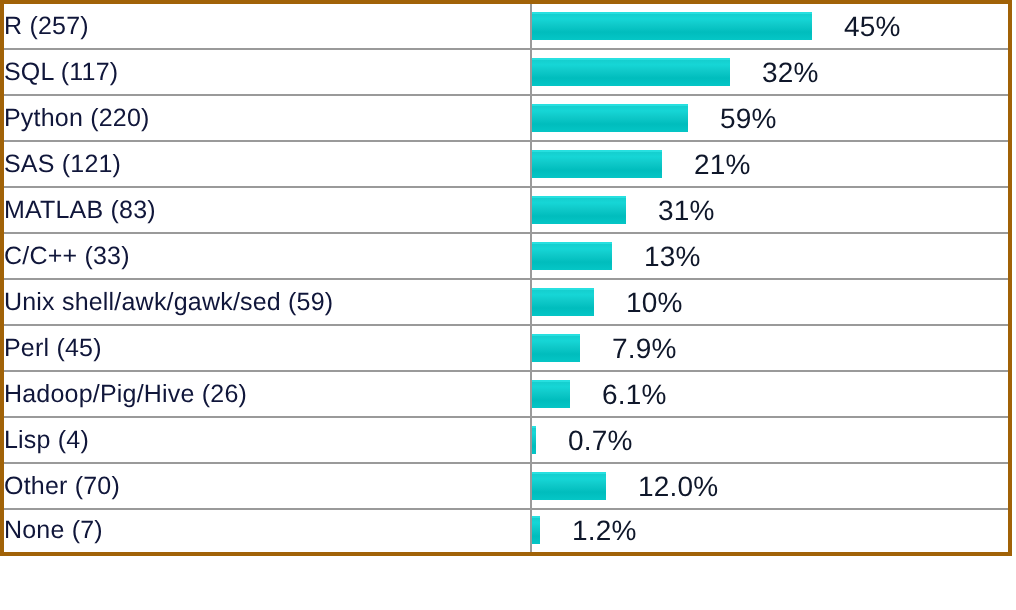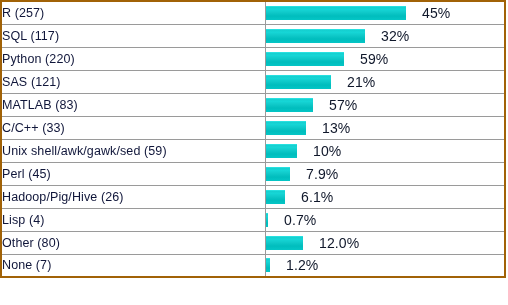--- a/index.html
+++ b/index.html
@@ -112,21 +112,21 @@
             <div class="bar" style="width: 65px;"></div>
             <span class="pct">21%</span>
           </div>
         </td>
       </tr>
       <tr>
         <td class="label-cell"><span>MATLAB (83)</span></td>
         <td class="bar-cell">
           <div class="bar-wrap">
             <div class="bar" style="width: 47px;"></div>
-            <span class="pct">57%</span>
+            <span class="pct">31%</span>
           </div>
         </td>
       </tr>
       <tr>
         <td class="label-cell"><span>C/C++ (33)</span></td>
         <td class="bar-cell">
           <div class="bar-wrap">
             <div class="bar" style="width: 40px;"></div>
             <span class="pct">13%</span>
           </div>
@@ -162,21 +162,21 @@
       <tr>
         <td class="label-cell"><span>Lisp (4)</span></td>
         <td class="bar-cell">
           <div class="bar-wrap">
             <div class="bar" style="width: 2px;"></div>
             <span class="pct">0.7%</span>
           </div>
         </td>
       </tr>
       <tr>
-        <td class="label-cell"><span>Other (80)</span></td>
+        <td class="label-cell"><span>Other (70)</span></td>
         <td class="bar-cell">
           <div class="bar-wrap">
             <div class="bar" style="width: 37px;"></div>
             <span class="pct">12.0%</span>
           </div>
         </td>
       </tr>
       <tr>
         <td class="label-cell"><span>None (7)</span></td>
         <td class="bar-cell">

